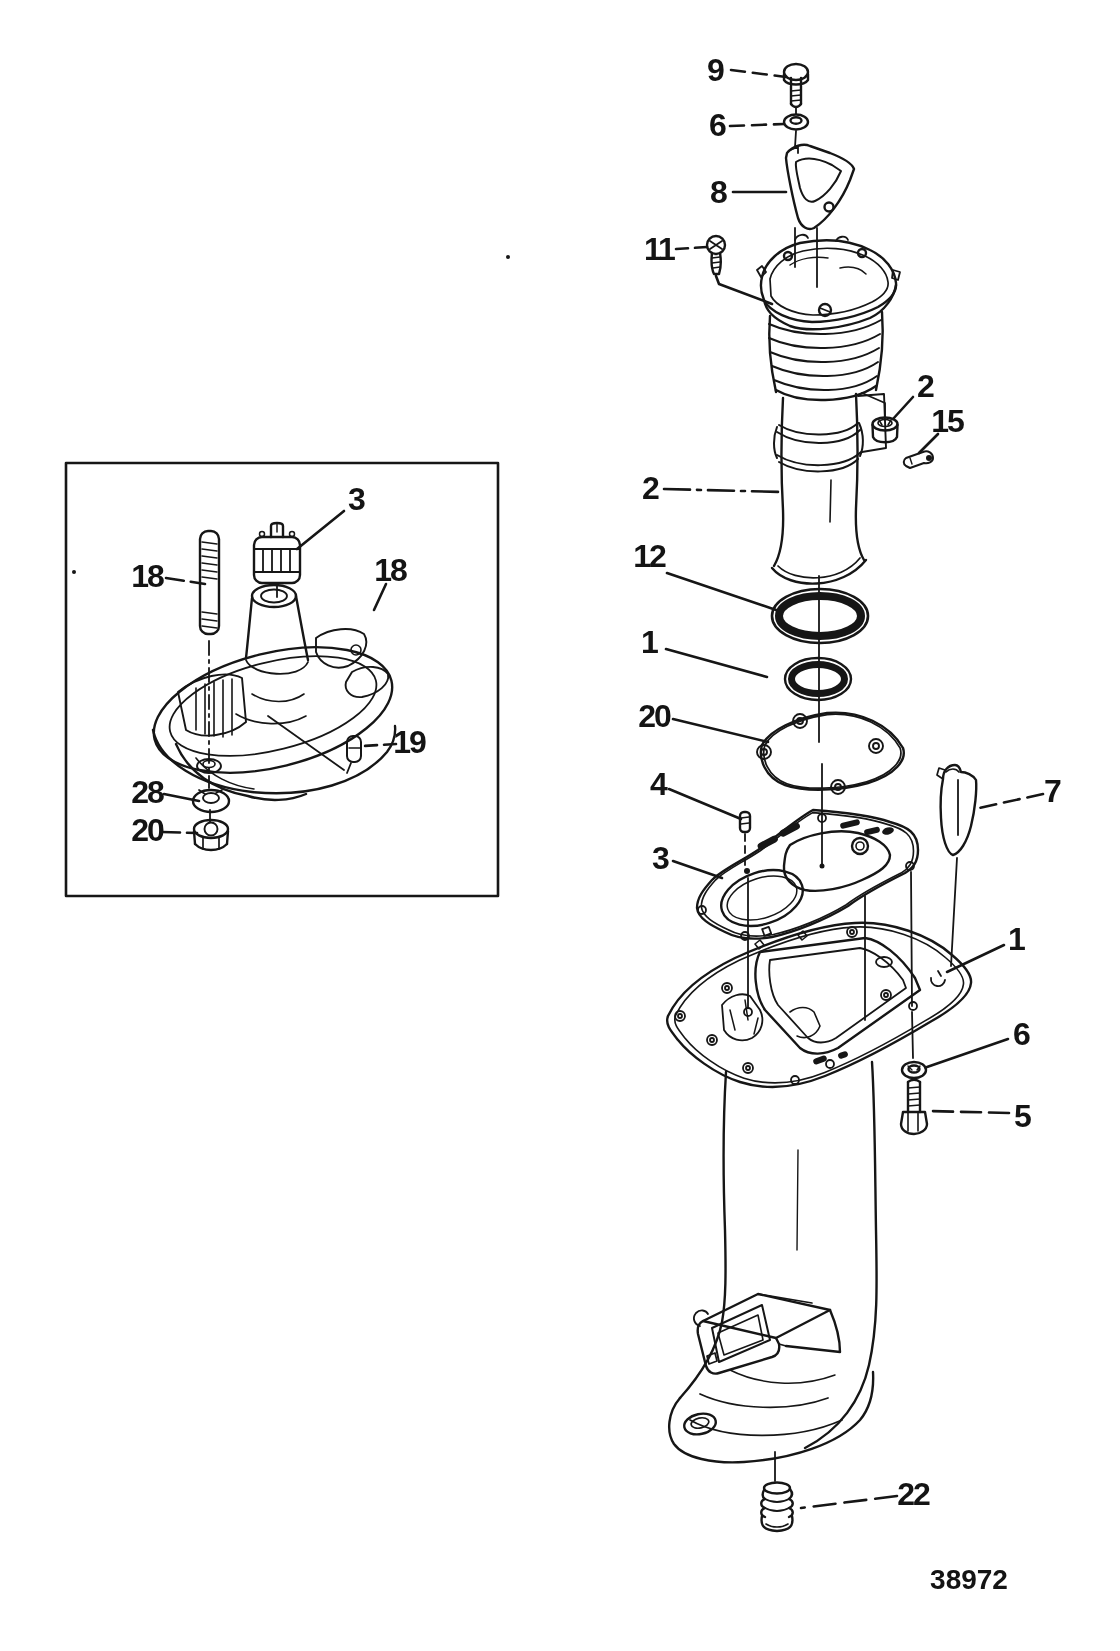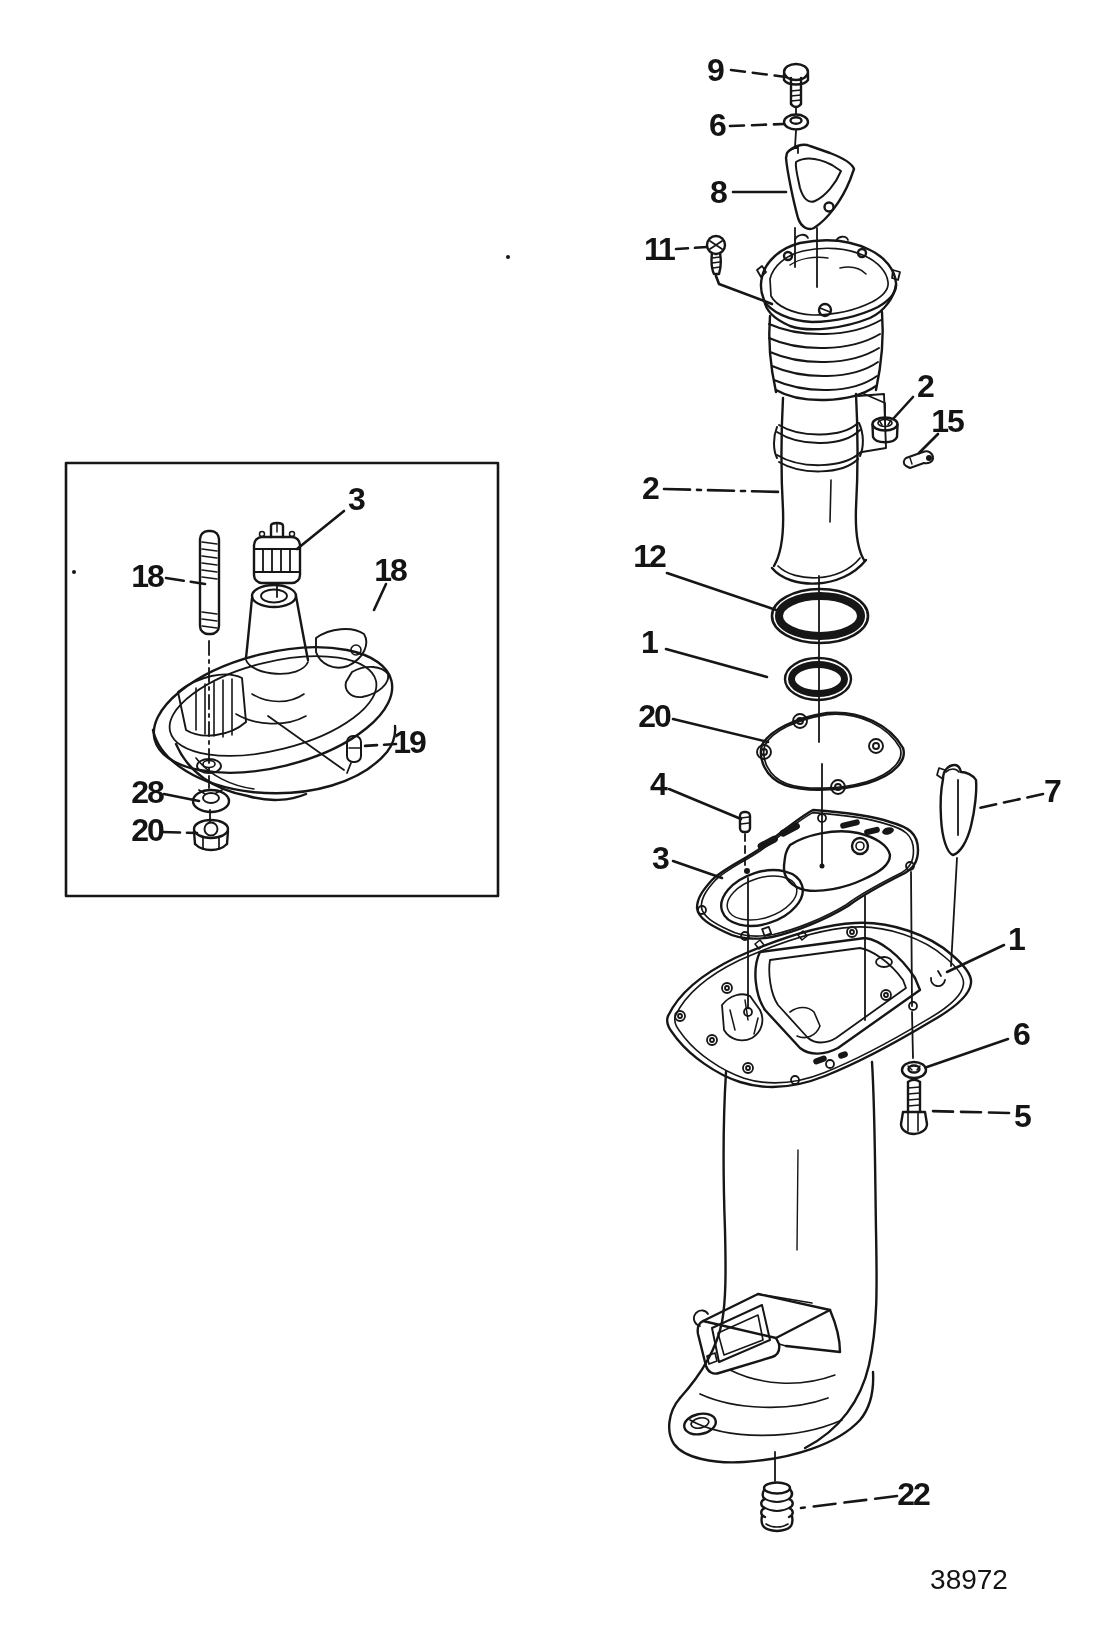--- a/index.html
+++ b/index.html
@@ -3,21 +3,21 @@
 <meta charset="utf-8">
 <style>
   html,body{margin:0;padding:0;background:#fff;}
   .page{position:relative;width:1120px;height:1651px;background:#ffffff;overflow:hidden;
         font-family:"Liberation Sans",sans-serif;}
   .art{position:absolute;left:0;top:0;width:1120px;height:1651px;}
   .callout{position:absolute;transform:translate(-50%,-50%);
            font-family:"Liberation Sans",sans-serif;font-weight:bold;font-size:32px;
            letter-spacing:-2px;color:#141414;white-space:nowrap;}
   .drawing-number{position:absolute;transform:translate(-50%,-50%);
-           font-family:"Liberation Sans",sans-serif;font-weight:normal;font-size:28px;
+           font-family:"Liberation Sans",sans-serif;font-weight:bold;font-size:28px;
            letter-spacing:0;color:#141414;}
 </style>
 </head>
 <body>
 
 <div class="page">
 
 <svg class="art" viewBox="0 0 1120 1651" xmlns="http://www.w3.org/2000/svg">
   <g stroke="#161616" fill="none" stroke-width="2.4" stroke-linecap="round" stroke-linejoin="round">
 

